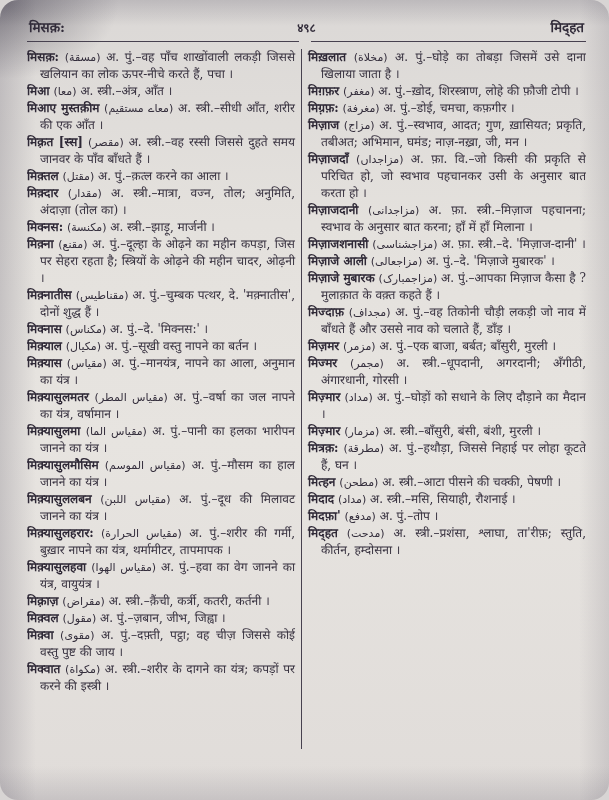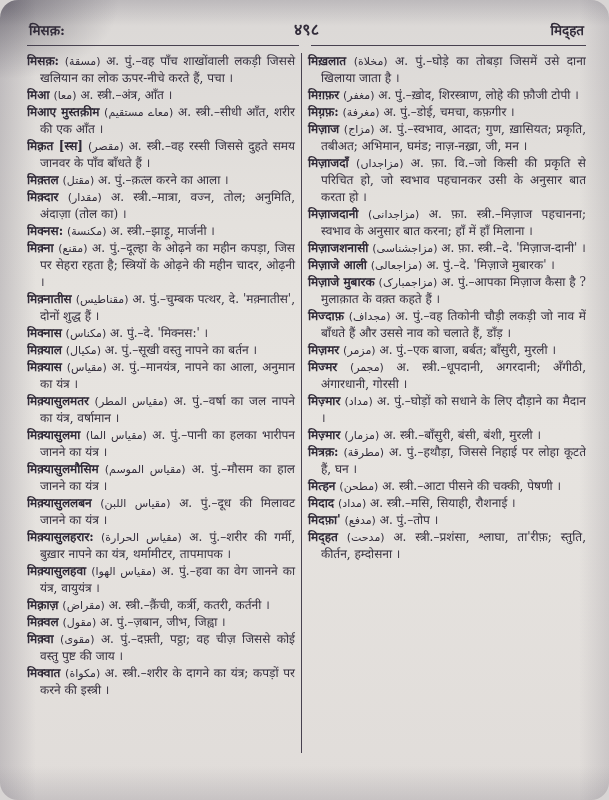--- a/index.html
+++ b/index.html
@@ -16,21 +16,21 @@
       linear-gradient(270deg, rgba(70,65,85,0.14), rgba(70,65,85,0) 30px),
       linear-gradient(180deg, rgba(70,65,85,0.20), rgba(70,65,85,0) 26px),
       linear-gradient(0deg, rgba(70,65,85,0.16), rgba(70,65,85,0) 34px),
       linear-gradient(180deg, #dbd8d6 0%, #e4e1dd 28%, #e7e4e0 55%, #e0dcd9 100%);
     border-radius: 18px;
   }
   .page{position:absolute;left:27px;right:23px;top:18px;bottom:26px;color:#342e3c;}
   .hdr{display:flex;align-items:baseline;font-weight:bold;font-size:13.5px;padding:0 2px 5px 2px;color:#322c3a;}
   .hdr span{display:block;}
   .hdr .l{flex:1;text-align:left;}
-  .hdr .c{flex:1;text-align:center;font-size:16px;}
+  .hdr .c{flex:1;text-align:center;font-size:12px;}
   .hdr .r{flex:1;text-align:right;}
   .rules{display:flex;height:2px;}
   .rules .seg{border-top:1.4px solid #47414f;}
   .rules .seg.left{width:272px;}
   .rules .gap{width:12px;}
   .rules .seg.right{flex:1;}
   .columns{display:flex;align-items:stretch;margin-top:6px;height:714px;overflow:hidden;}
   .col{font-size:12px;line-height:17px;text-align:justify;letter-spacing:0;}
   .col.left{width:268px;}
   .col.right{flex:1;}

